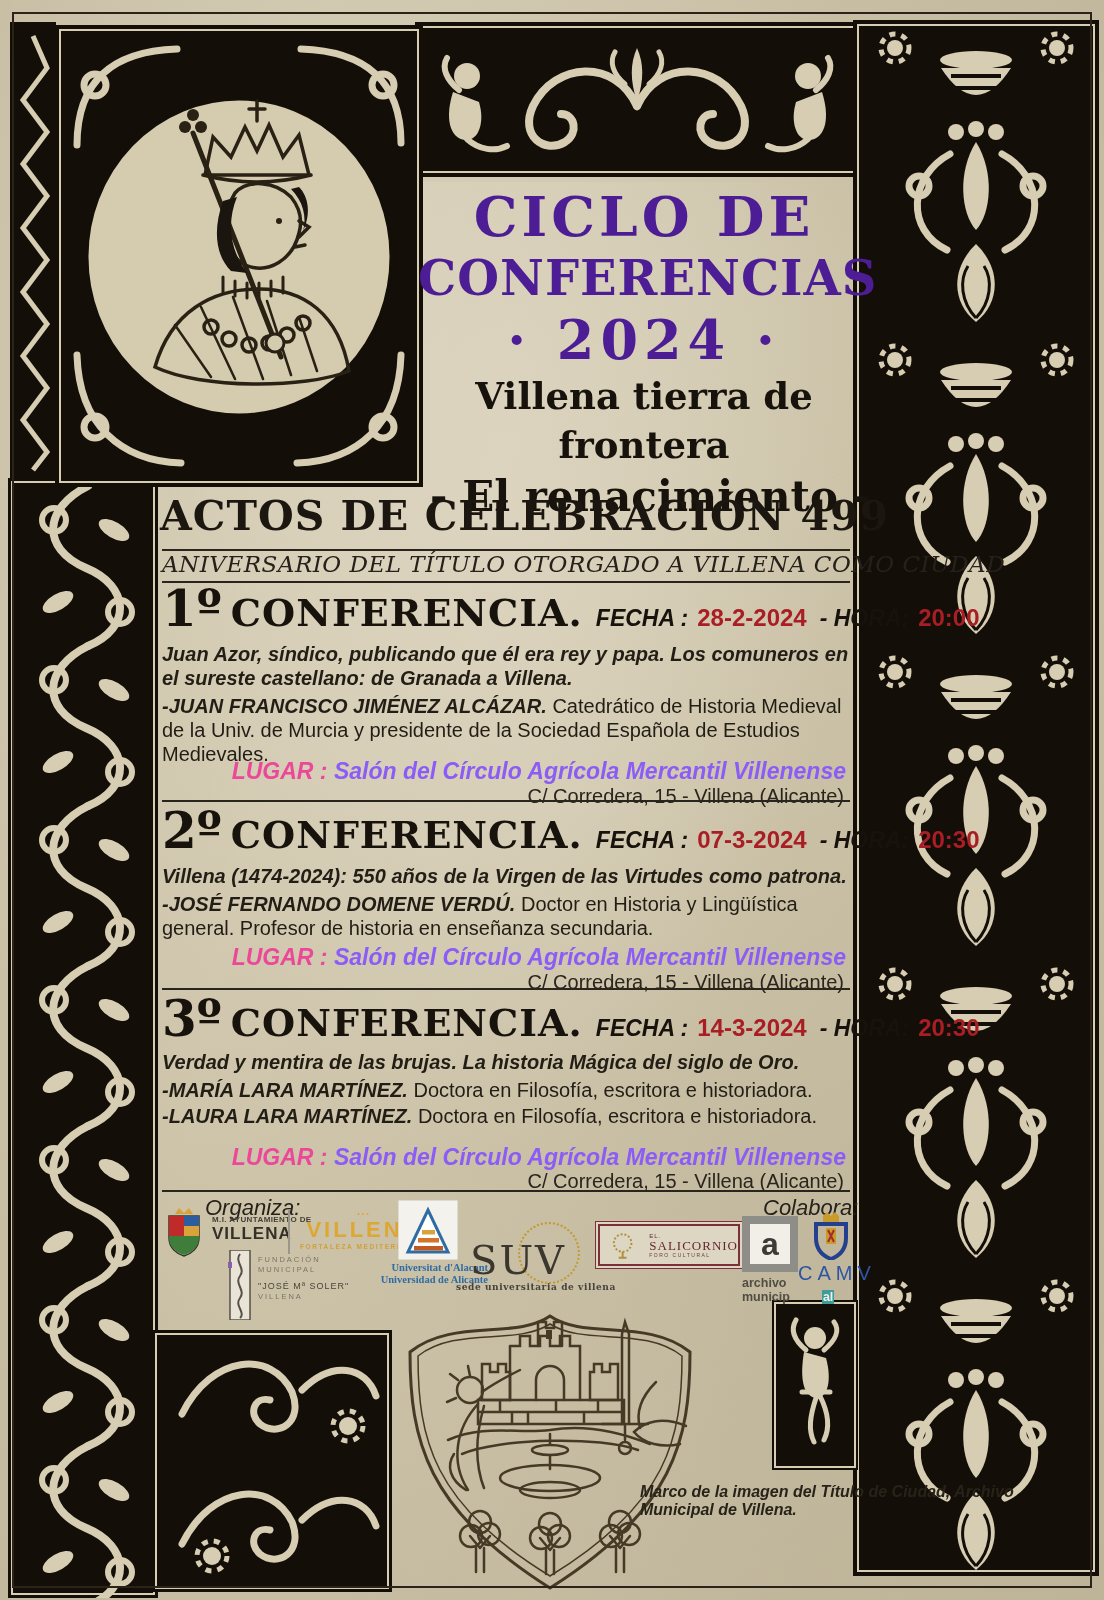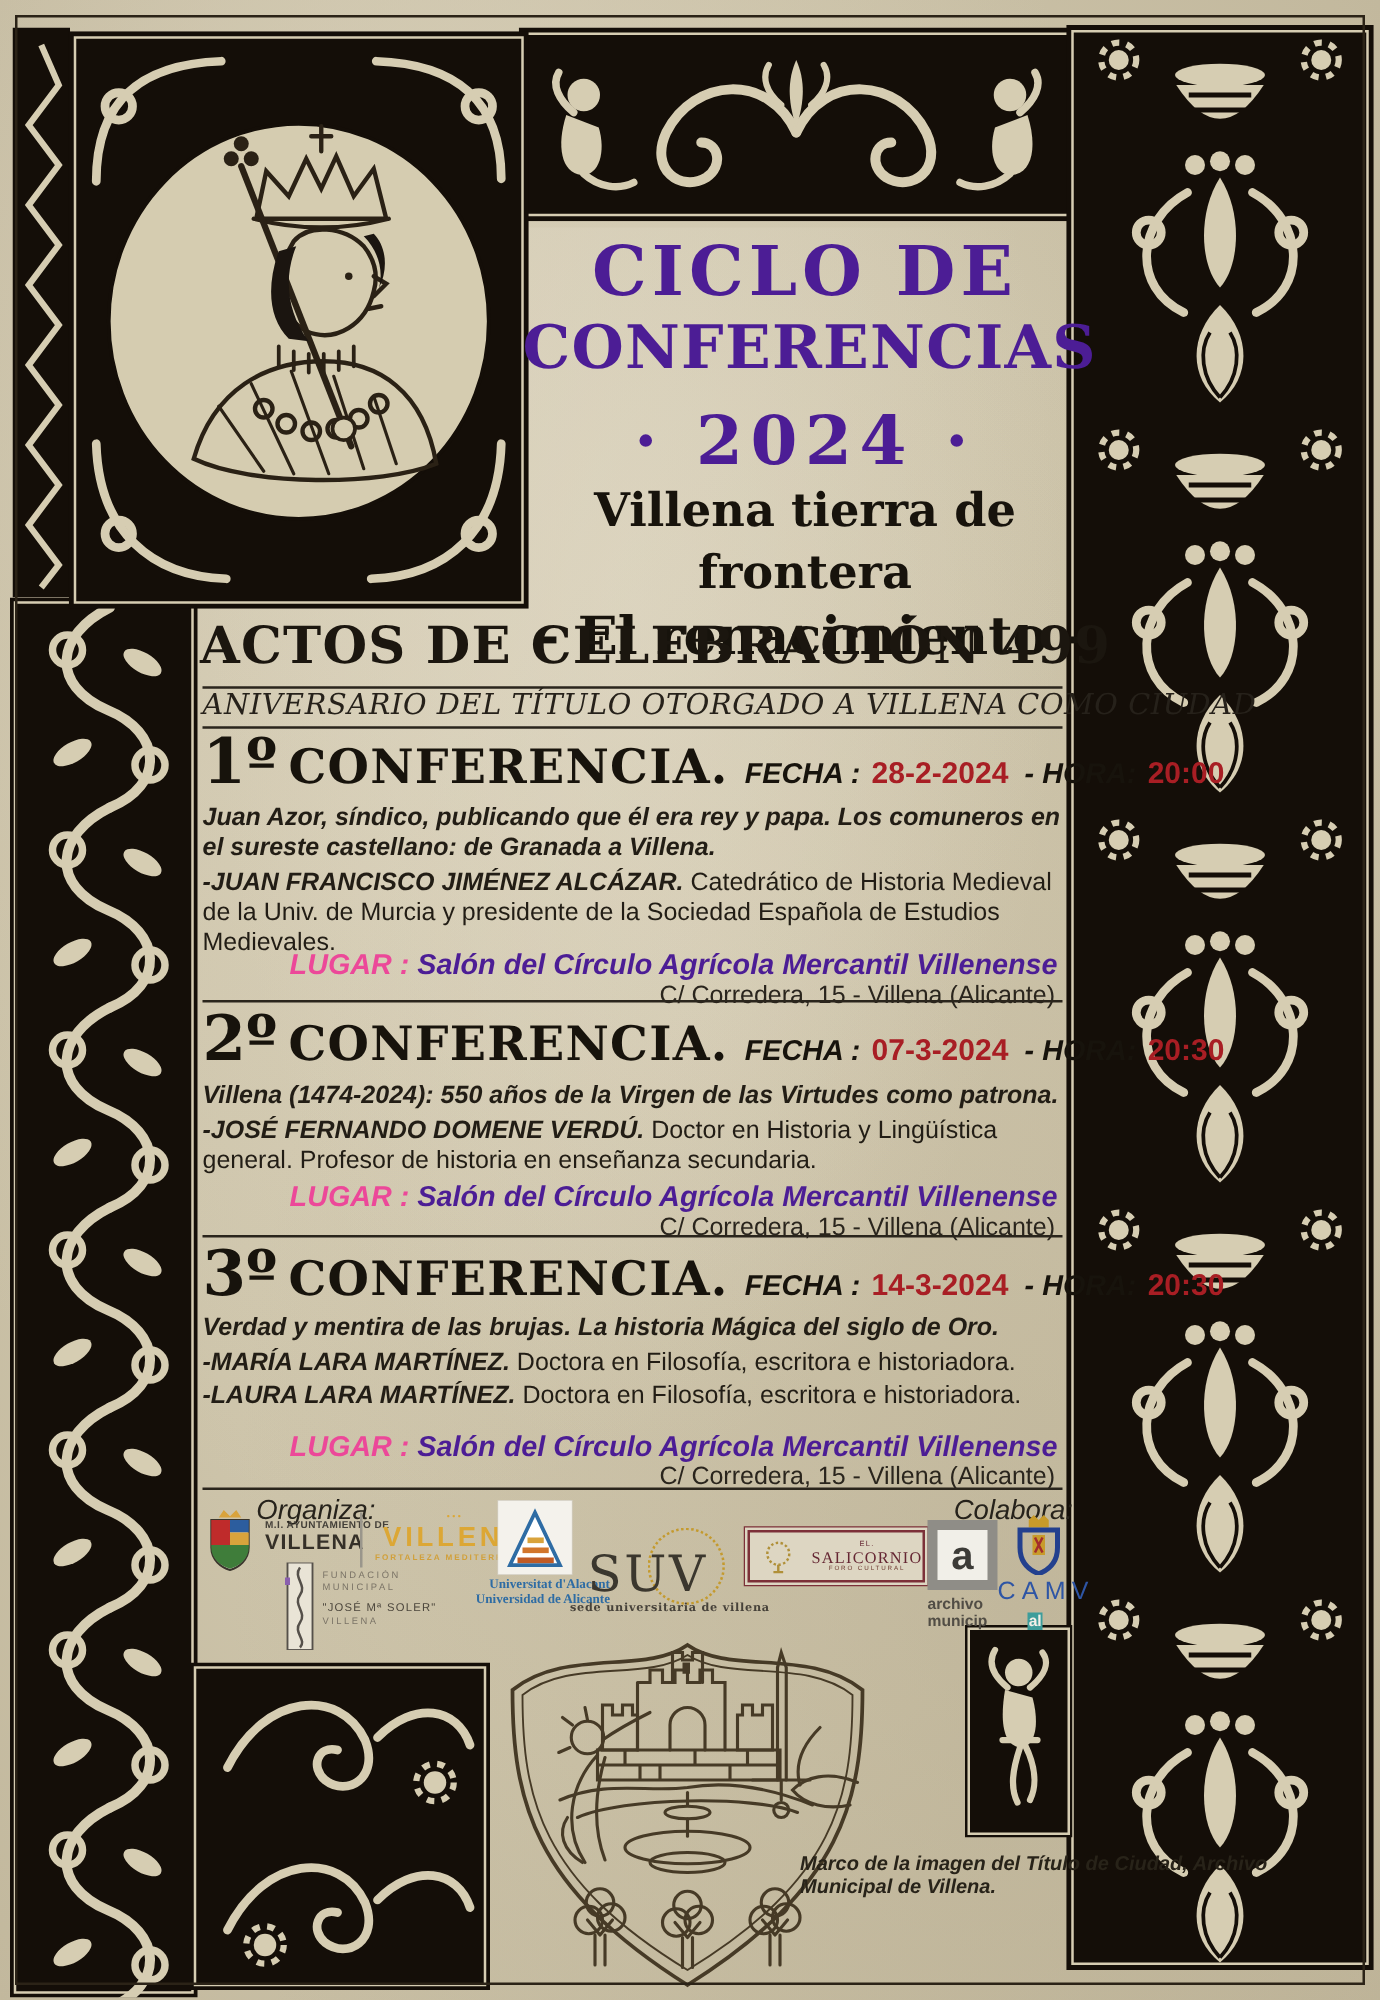--- a/index.html
+++ b/index.html
@@ -15,41 +15,41 @@
   .abs{position:absolute;}
   .serif{font-family:"DejaVu Serif","Liberation Serif",serif;}
   .frame{left:12px;top:12px;width:1076px;height:1572px;border:2px solid #2b2317;}
   .panel-glow{left:162px;top:182px;width:692px;height:1000px;
     background:radial-gradient(ellipse at 50% 30%, rgba(226,219,200,.5) 0%, rgba(226,219,200,0) 70%);}
   
   .header{left:418px;top:186px;width:452px;text-align:center;}
   .t-red{color:#4c1d95;font-weight:bold;}
   .title1{font-size:55px;line-height:62px;letter-spacing:4px;}
   .title2{font-size:48px;line-height:60px;letter-spacing:1px;}
-  .year{font-size:54px;line-height:64px;letter-spacing:6px;margin-top:12px;}
+  .year{font-size:54px;line-height:64px;letter-spacing:6px;}
   .sub1{font-size:37px;line-height:49px;font-weight:bold;color:#17130c;}
   .sub2{font-size:42px;line-height:54px;font-weight:bold;color:#17130c;text-align:right;}
   
   .celeb{left:160px;top:492px;width:694px;font-size:41px;font-weight:bold;letter-spacing:1px;color:#1b160f;white-space:nowrap;}
   .rule{left:162px;width:688px;height:0;border-top:2px solid #2a251c;}
   .aniv{left:162px;top:551px;width:692px;font-style:italic;font-size:23px;letter-spacing:.5px;color:#26211a;white-space:nowrap;}
   
   .conf{left:162px;width:692px;}
   .line-abs{position:absolute;left:0;right:0;}
   .c-head{display:flex;align-items:baseline;gap:9px;white-space:nowrap;}
   .ord{font-size:50px;font-weight:bold;color:#17130c;line-height:50px;}
   .cname{font-size:38px;font-weight:bold;letter-spacing:1px;color:#17130c;}
   .fecha-lab{font-size:23px;font-style:italic;font-weight:bold;color:#17130c;margin-left:4px;}
   .fecha-val{font-size:24px;font-weight:bold;color:#a81e24;}
   .body-txt{font-size:20px;line-height:24px;color:#221d15;margin:0;}
   .it-b{font-style:italic;font-weight:bold;}
   .sp-name{font-style:italic;font-weight:bold;}
   .lugar-line{text-align:right;padding-right:8px;font-size:23px;white-space:nowrap;}
   .lugar-lab{font-style:italic;font-weight:bold;color:#ec4899;margin-top:16px;}
-  .lugar-val{font-style:italic;font-weight:bold;color:#4c1d95;}
+  .lugar-val{font-style:italic;font-weight:bold;color:#8b5cf6;}
   .addr{text-align:right;padding-right:10px;font-size:20px;color:#2a251d;}
   
   .org-lab,.col-lab{font-size:22px;font-style:italic;color:#26221b;}
   .ayto-txt1{font-size:8px;font-weight:bold;color:#433f38;letter-spacing:.4px;}
   .ayto-txt2{font-size:17px;font-weight:bold;color:#353028;letter-spacing:1px;}
   .vbrand{font-size:22px;font-weight:bold;color:#dca735;letter-spacing:3px;}
   .vbrand-tag{font-size:6.5px;font-weight:bold;color:#d1a03a;letter-spacing:1.6px;}
   .fund-txt{font-size:7.5px;color:#7b7467;letter-spacing:2px;line-height:10px;}
   .fund-txt2{font-size:9px;color:#4c463c;letter-spacing:1px;line-height:11px;}
   .ua-txt{font-family:"Liberation Serif",serif;font-weight:bold;font-size:10.5px;line-height:12px;color:#2e6ca4;text-align:right;}
@@ -390,21 +390,21 @@
 
 <div class="abs" style="left:518px;top:1222px;width:58px;height:58px;border:2px dotted #c49a2e;border-radius:50%"></div>
 <div class="abs suv" style="left:470px;top:1240px">SUV</div>
 <div class="abs suv-tag" style="left:456px;top:1282px">sede universitaria de villena</div>
 
 <div class="abs sal-box" style="left:598px;top:1224px">
   <svg width="30" height="30" viewBox="0 0 30 30" style="margin-left:8px">
     <circle cx="15" cy="13" r="9" fill="none" stroke="#b09038" stroke-width="2" stroke-dasharray="2 2"></circle>
     <path d="M15,22 v6 M11,28 h8" stroke="#b09038" stroke-width="2"></path>
   </svg>
-  <div style="margin-left:12px;text-align:center">
+  <div style="margin-left:12px;text-align:left">
     <div class="sal-el">EL.</div>
     <div class="sal-name">SALICORNIO</div>
     <div class="sal-tag">FORO CULTURAL</div>
   </div>
 </div>
 
 <div class="abs arc-box" style="left:742px;top:1216px">
   <div class="arc-inner">a</div>
 </div>
 <div class="abs arc-txt" style="left:742px;top:1276px">

